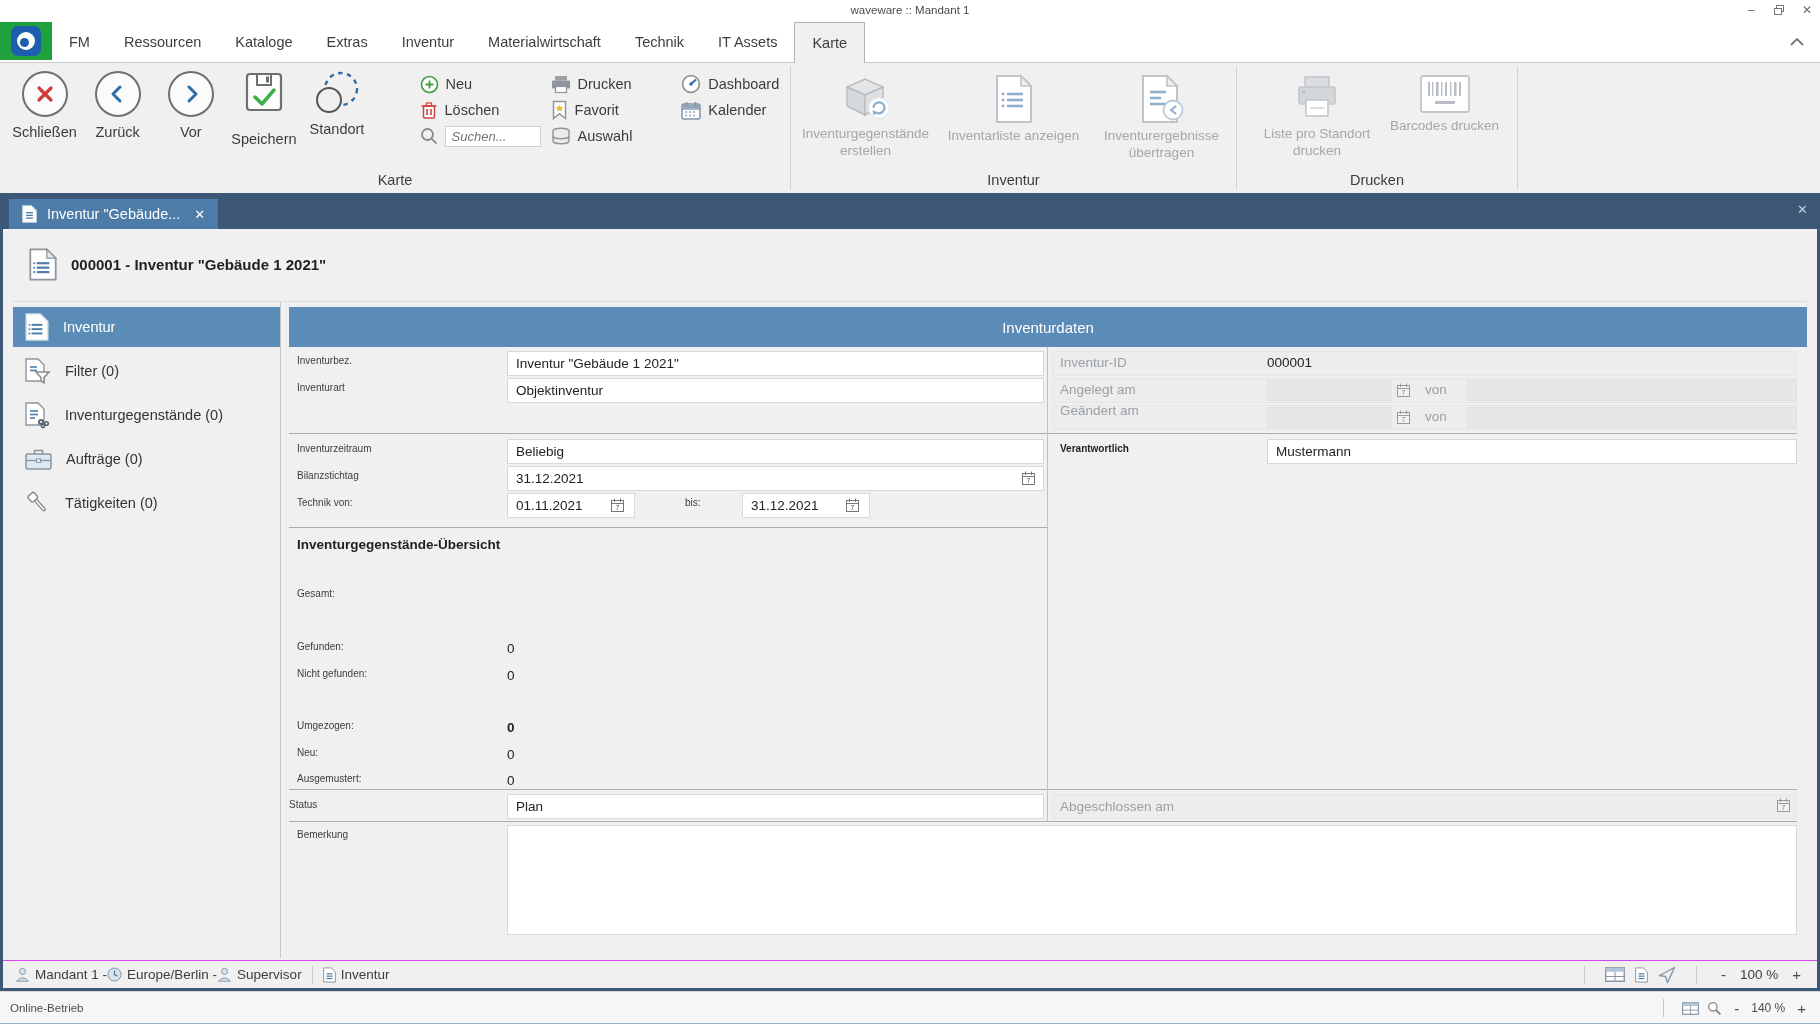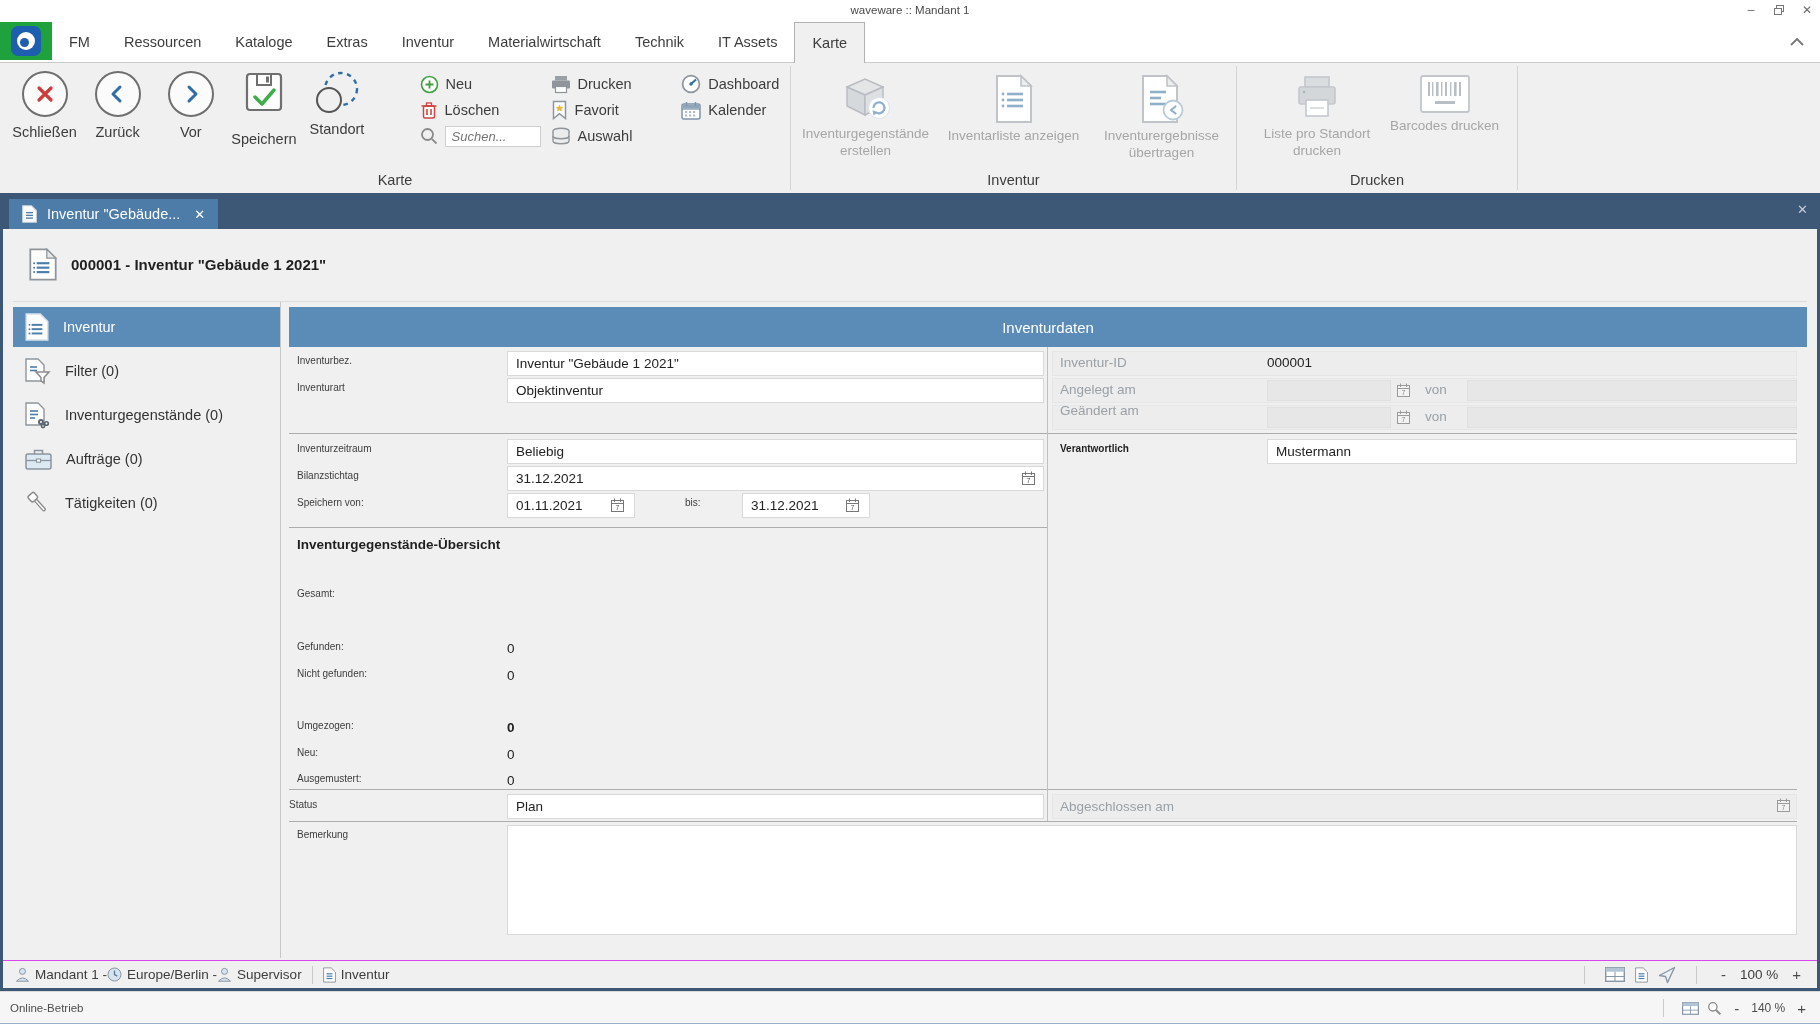--- a/index.html
+++ b/index.html
@@ -549,21 +549,21 @@
           <span class="lbl" style="left:8px;top:123px;">Bilanzstichtag</span>
           <input class="inp" style="left: 218px; top: 119px; width: 537px;" value="31.12.2021">
           <span class="cal" style="left:733px;top:124px;"><svg width="13" height="14" viewBox="0 0 13 14">
                 <rect x="0.5" y="2.5" width="12" height="11" fill="#fff" stroke="#777"></rect>
                 <line x1="3.5" y1="0.5" x2="3.5" y2="4" stroke="#777"></line>
                 <line x1="9.5" y1="0.5" x2="9.5" y2="4" stroke="#777"></line>
                 <line x1="0.5" y1="5.5" x2="12.5" y2="5.5" stroke="#777"></line>
                 <text x="6.5" y="12" font-size="7" text-anchor="middle" fill="#555">7</text>
               </svg></span>
 
-          <span class="lbl" style="left:8px;top:150px;">Speichern von:</span>
+          <span class="lbl" style="left:8px;top:150px;">Technik von:</span>
           <input class="inp" style="left: 218px; top: 146px; width: 128px;" value="01.11.2021">
           <span class="cal" style="left:322px;top:151px;"><svg width="13" height="14" viewBox="0 0 13 14">
                 <rect x="0.5" y="2.5" width="12" height="11" fill="#fff" stroke="#777"></rect>
                 <line x1="3.5" y1="0.5" x2="3.5" y2="4" stroke="#777"></line>
                 <line x1="9.5" y1="0.5" x2="9.5" y2="4" stroke="#777"></line>
                 <line x1="0.5" y1="5.5" x2="12.5" y2="5.5" stroke="#777"></line>
                 <text x="6.5" y="12" font-size="7" text-anchor="middle" fill="#555">7</text>
               </svg></span>
           <span class="lbl" style="left:396px;top:150px;">bis:</span>
           <input class="inp" style="left: 453px; top: 146px; width: 128px;" value="31.12.2021">

